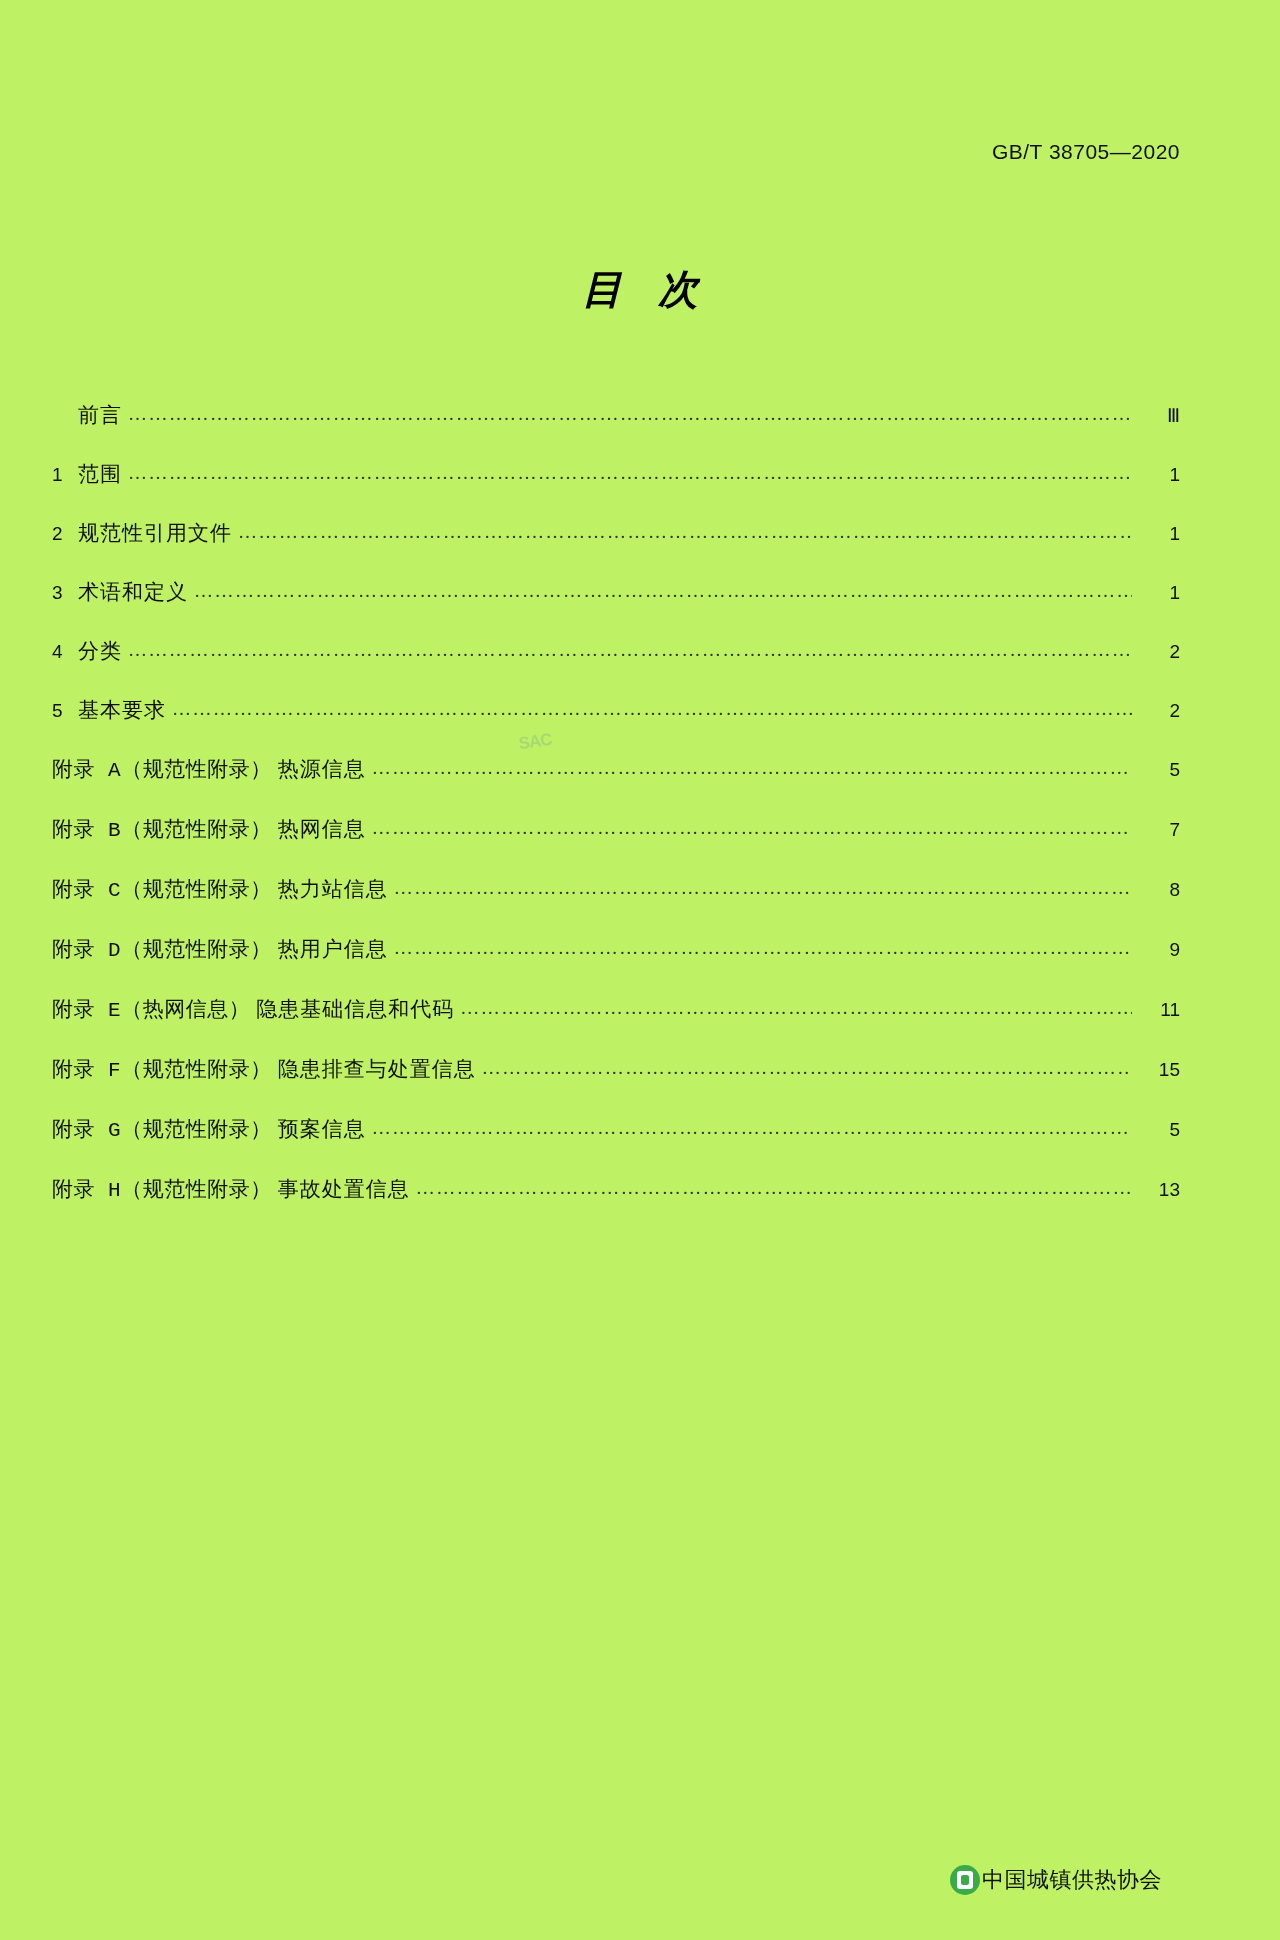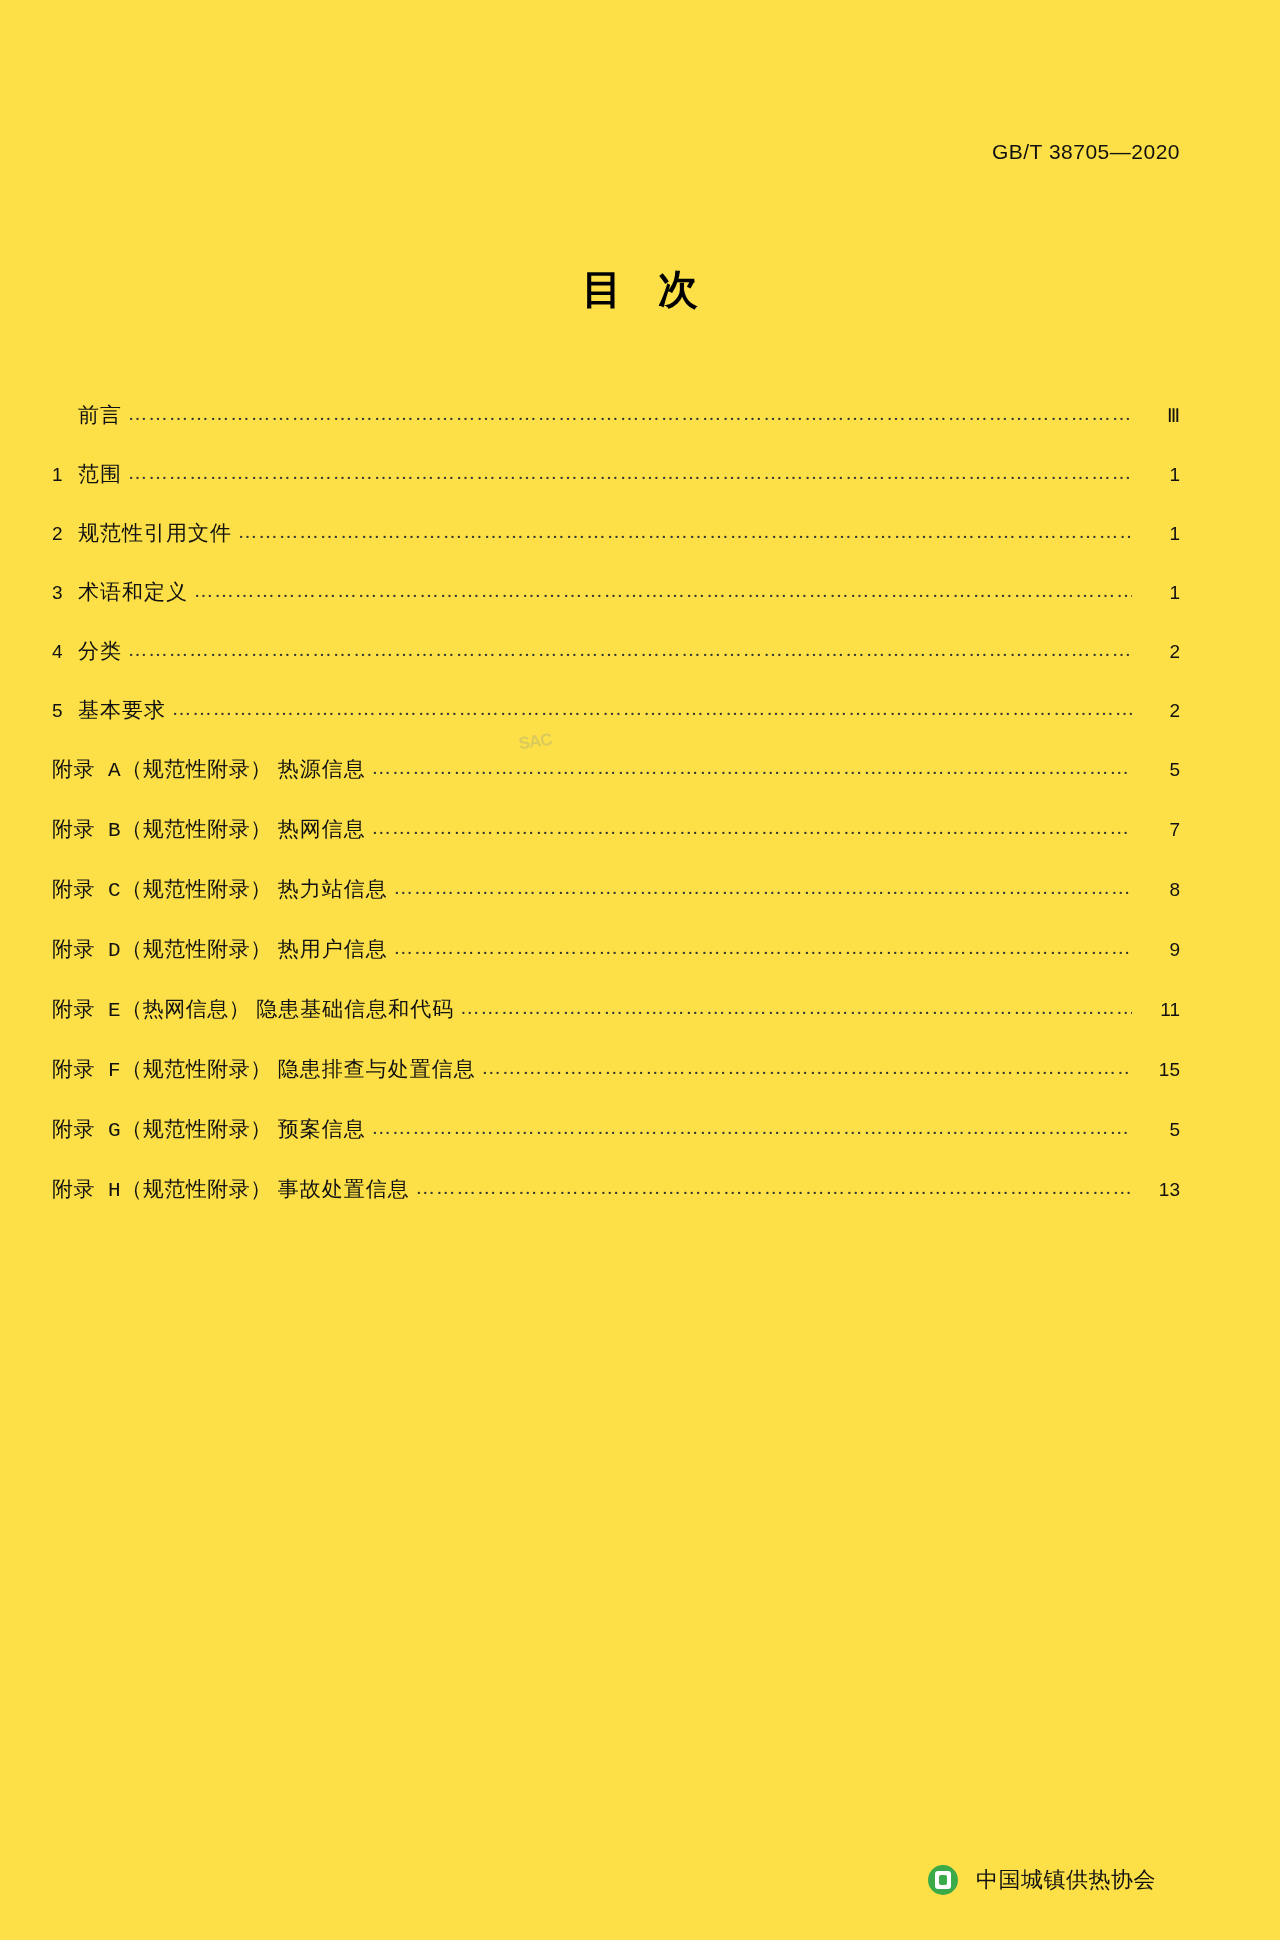--- a/index.html
+++ b/index.html
@@ -11,21 +11,21 @@
     width: 1280px;
     height: 1940px;
     position: relative;
     font-family: "Liberation Serif", "DejaVu Serif", serif;
     color: #111111;
     overflow: hidden;
   }
   .page {
     position: absolute;
     inset: 0;
-    background: #fde047;
+    background: #bef264;
   }
   .std-header {
     position: absolute;
     top: 140px;
     right: 100px;
     font-family: "Liberation Sans", sans-serif;
     font-size: 21px;
     letter-spacing: 0.5px;
     color: #111111;
     white-space: nowrap;
@@ -35,20 +35,21 @@
     top: 262px;
     left: 0;
     width: 100%;
     text-align: center;
     font-size: 40px;
     font-weight: bold;
     letter-spacing: 36px;
     text-indent: 36px;
     color: #000000;
     font-family: "DejaVu Serif", serif;
+    font-style: italic;
   }
   .toc {
     position: absolute;
     top: 385px;
     left: 52px;
     width: 1128px;
   }
   .toc-row {
     display: flex;
     align-items: baseline;
@@ -107,25 +108,25 @@
     opacity: 0.22;
     font-family: "Liberation Sans", sans-serif;
     font-size: 17px;
     font-weight: bold;
     color: #5f7fa5;
     transform: rotate(-8deg);
     letter-spacing: -1px;
   }
   .footer-brand {
     position: absolute;
-    left: 928px;
+    left: 950px;
     top: 1865px;
     display: flex;
     align-items: flex-start;
-    gap: 18px;
+    gap: 2px;
   }
   .brand-logo {
     width: 30px;
     height: 30px;
     border-radius: 50%;
     background: #3bab4a;
     position: relative;
     flex: 0 0 30px;
   }
   .brand-logo::before {

